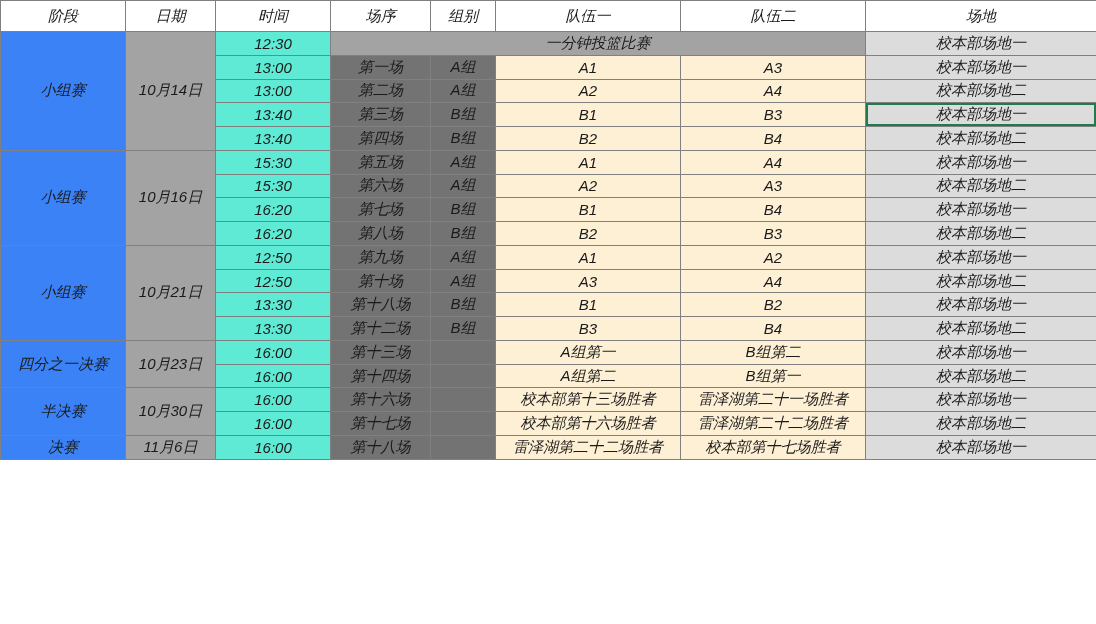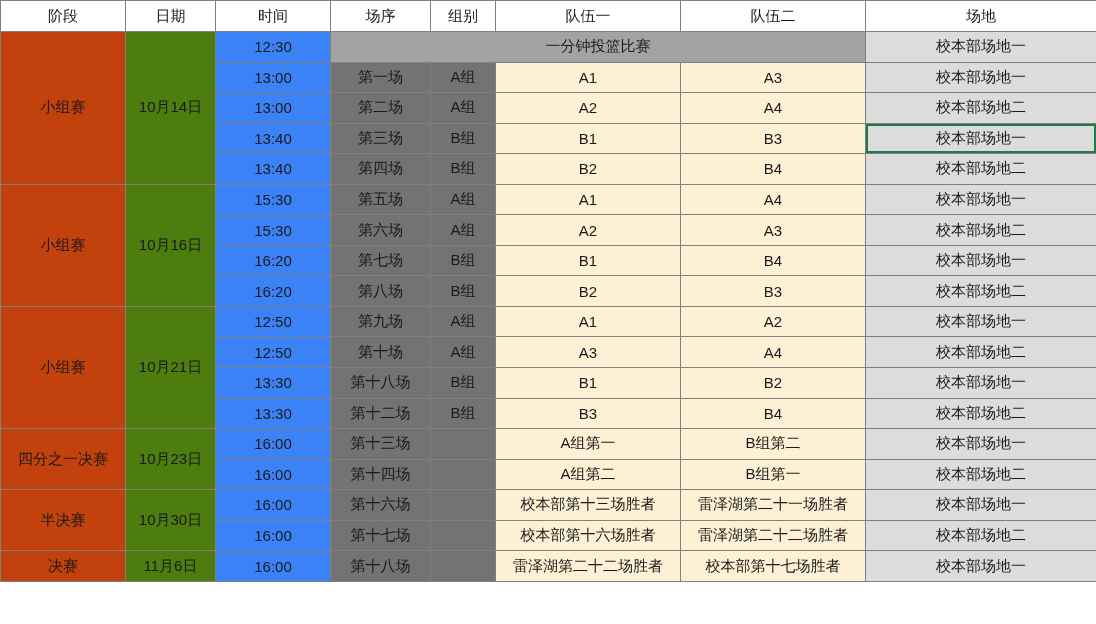--- a/index.html
+++ b/index.html
@@ -10,21 +10,22 @@
   body {
     width: 1096px;
     height: 624px;
     font-family: "Liberation Sans", sans-serif;
     overflow: hidden;
   }
   table.schedule {
     border-collapse: collapse;
     table-layout: fixed;
     width: 1096px;
-    height: 582px;
+    height: 460px;
+    font-style: italic;
   }
   table.schedule td, table.schedule th {
     border: 1px solid #808080;
     text-align: center;
     vertical-align: middle;
     font-size: 15px;
     color: #1a1a1a;
     font-weight: normal;
     padding: 0 2px;
     overflow: hidden;
@@ -41,31 +42,31 @@
   col.c-stage   { width: 125px; }
   col.c-date    { width: 90px;  }
   col.c-time    { width: 115px; }
   col.c-order   { width: 100px; }
   col.c-group   { width: 65px;  }
   col.c-team1   { width: 185px; }
   col.c-team2   { width: 185px; }
   col.c-venue   { width: 231px; }
 
   td.stage {
-    background: #c2410c;
+    background: #3b82f6;
     color: #ffffff;
     font-size: 16px;
   }
   td.date {
-    background: #4d7c0f;
+    background: #a3a3a3;
     color: #1a1a1a;
     font-size: 15px;
   }
   td.time {
-    background: #3b82f6;
+    background: #5eead4;
   }
   td.order, td.group {
     background: #737373;
   }
   td.team {
     background: #fdf0d5;
     margin-top: 12px;
   }
   td.venue {
     background: #dcdcdc;

